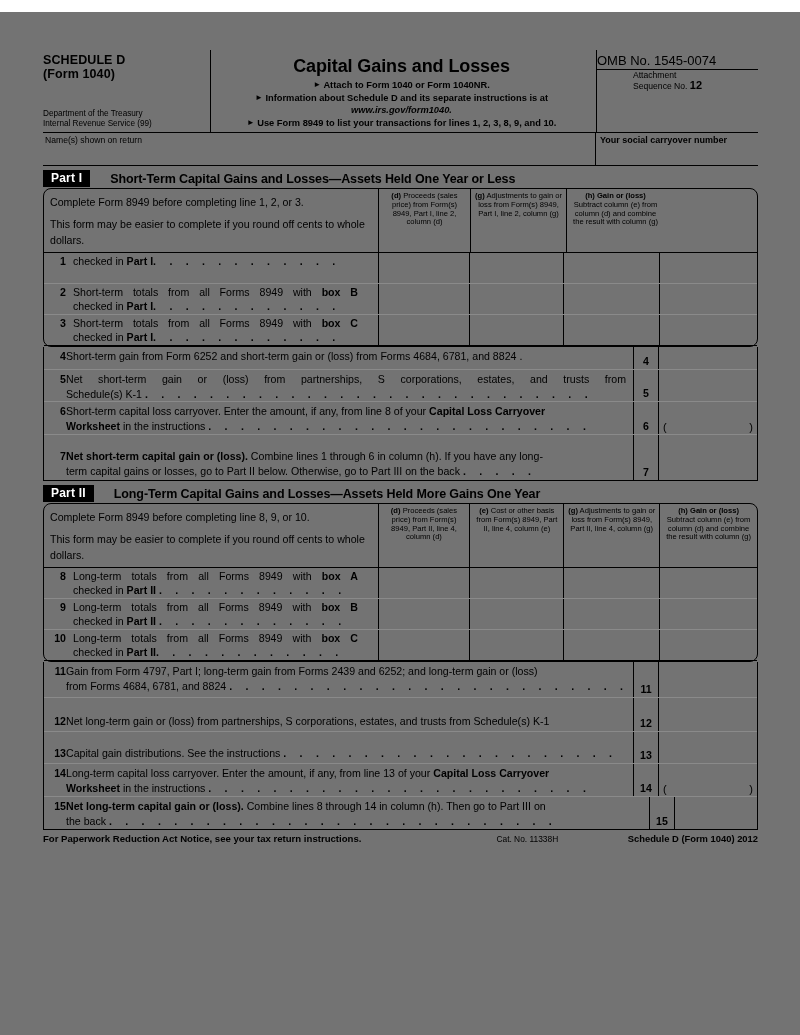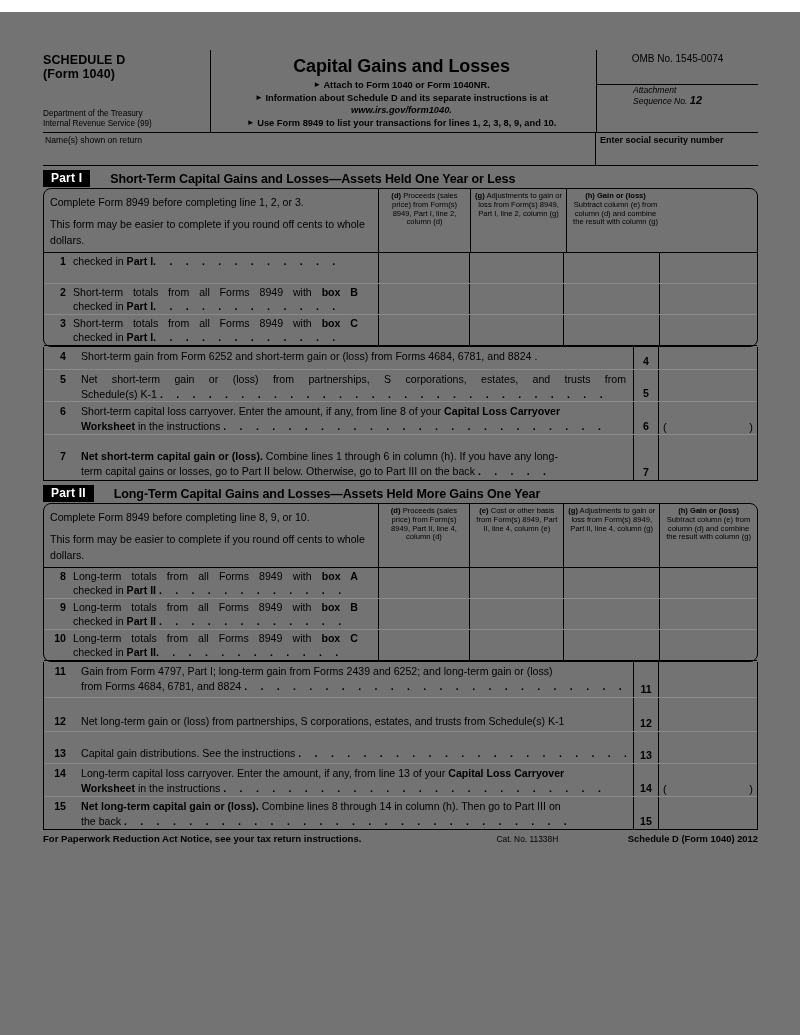--- a/index.html
+++ b/index.html
@@ -81,24 +81,23 @@
   .attach-lines .ln { display: block; }
   .arrow { font-size: 8px; vertical-align: 1px; }
   .ital { font-style: italic; }
   .mh-right {
     width: 162px;
     border-left: 1.6px solid #000;
     box-sizing: border-box;
     position: relative;
   }
   .omb {
-    font-size: 10px;
-    text-align: center;
+    font-size: 13px;
     padding-top: 3px;
-    padding-bottom: 20px;
+    padding-bottom: 1px;
     border-bottom: 1.1px solid #000;
   }
   .yearblock {
     text-align: center;
     padding-top: 1px;
     position: relative;
   }
   .yeartxt {
     font-size: 27px;
     font-weight: bold;
@@ -109,21 +108,20 @@
     color: #ffffff;
     -webkit-text-stroke: 1.1px #9a9a9a;
     font-weight: bold;
   }
   .attachseq {
     font-size: 8.6px;
     line-height: 10px;
     padding-left: 36px;
     text-align: left;
     margin-top: -1px;
-    font-style: italic;
   }
   .attachseq b { font-size: 11px; }
 
   
   .namerow {
     display: flex;
     height: 32px;
     border-bottom: 1.6px solid #000;
   }
   .name-left {
@@ -262,21 +260,21 @@
     width: 589px;
     box-sizing: border-box;
     font-size: 10.6px;
     line-height: 15px;
     padding: 2px 4px 1px 0;
     position: relative;
   }
   .nline-txt {
     display: inline-block;
     width: 560px;
-    padding-left: 15px;
+    padding-left: 0;
     box-sizing: border-box;
     vertical-align: top;
   }
   .nl-num {
     width: 26px;
     box-sizing: border-box;
     border-left: 1.1px solid #000;
     border-right: 1.1px solid #000;
     font-size: 10.6px;
     font-weight: bold;
@@ -355,21 +353,21 @@
         </div>
       </div>
     </div>
   </div>
 
   <div class="namerow">
     <div class="name-left">
       <span>Name(s) shown on return</span>
     </div>
     <div class="name-right">
-      <span>Enter social security number</span>
+      <span>Your social carryover number</span>
     </div>
   </div>
 
   <div class="partbar">
     <span class="partbox">Part I</span>
     <span class="parttitle">Short-Term Capital Gains and Losses—Assets Held One Year or Less</span>
   </div>
 
   <div class="tbl">
     <div class="hdrrow">
@@ -561,21 +559,21 @@
           <span class="leaders"><b>Worksheet</b><span> in the instructions</span>  <span class="dots">.  .  .  .  .  .  .  .  .  .  .  .  .  .  .  .  .  .  .  .  .  .  .  .</span></span>
         </span>
       </div>
       <div class="nl-num">14</div>
       <div class="nl-val">
         <span class="paren-l">(</span>
         <span class="paren-r">)</span>
       </div>
     </div>
 
-    <div class="nline thickb" style="height:33px;">
+    <div class="nline thickb" style="height:33px;gap:16px;">
       <div class="nline-desc">
         <span class="lineno">15</span><span class="nline-txt">
           <span><b>Net long-term capital gain or (loss).</b><span>  Combine lines 8 through 14 in column (h). Then go to Part III on</span></span>
           <span class="leaders"><span>the back</span> <span class="dots">.  .  .  .  .  .  .  .  .  .  .  .  .  .  .  .  .  .  .  .  .  .  .  .  .  .  .  .</span></span>
         </span>
       </div>
       <div class="nl-num">15</div>
       <div class="nl-val"></div>
     </div>
   </div>

